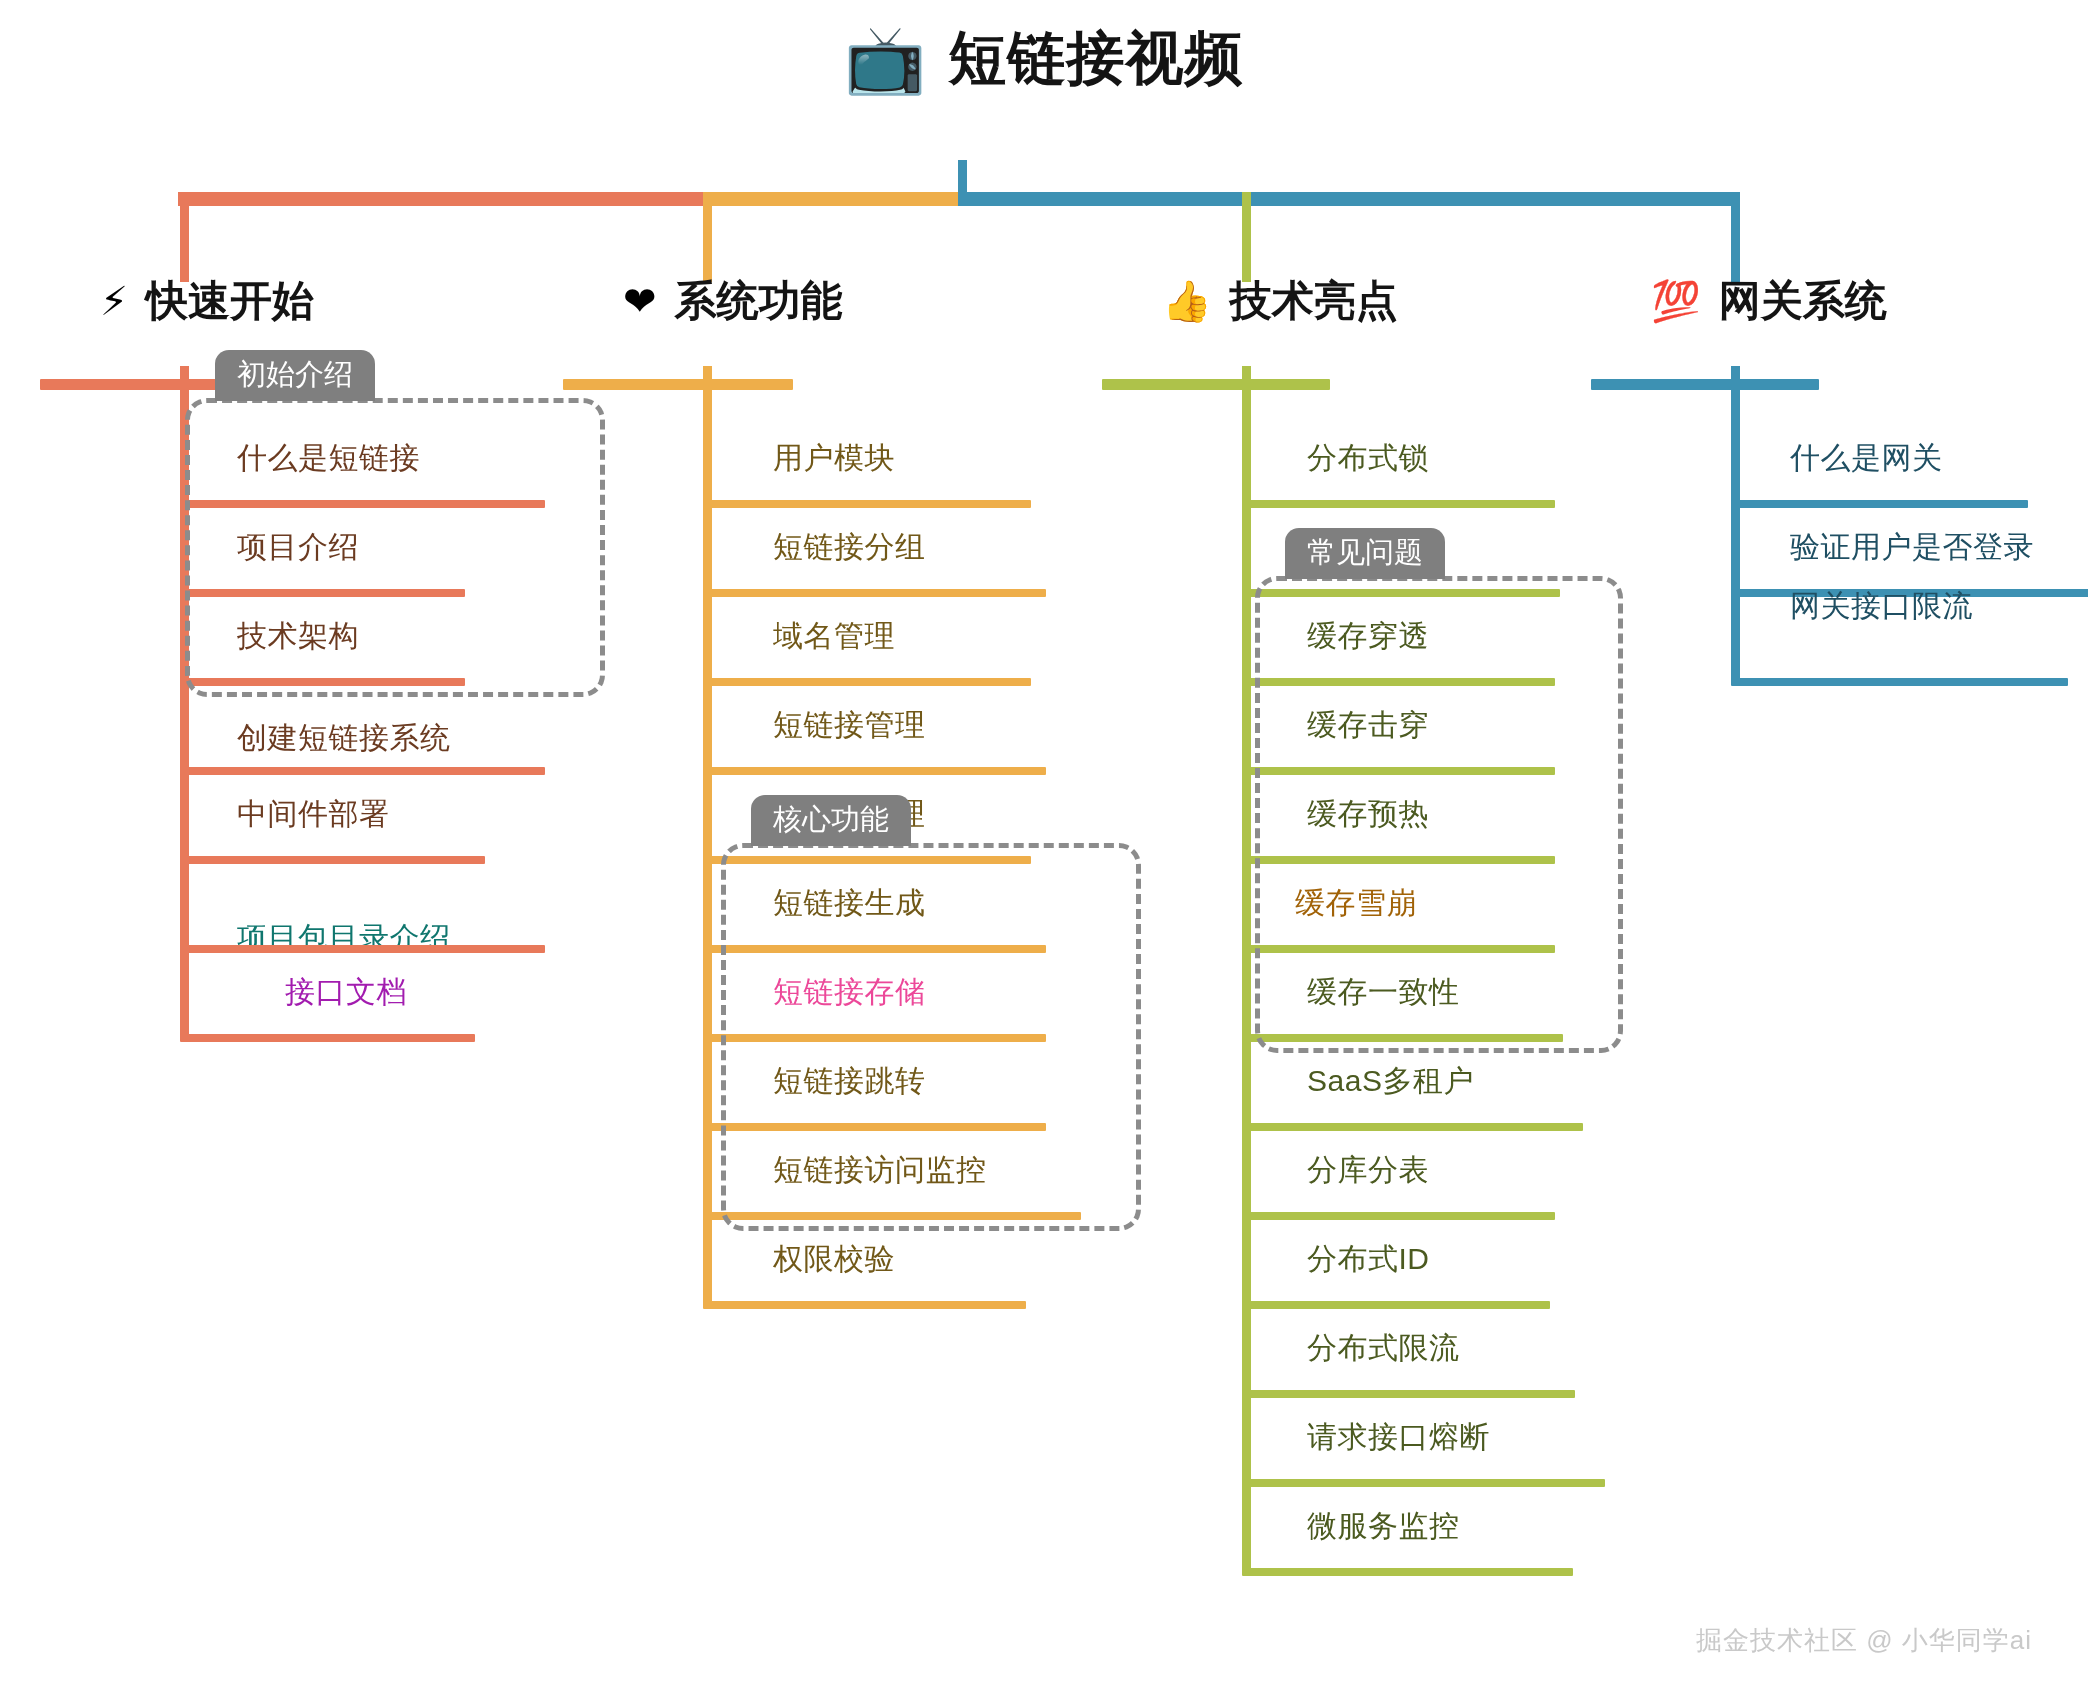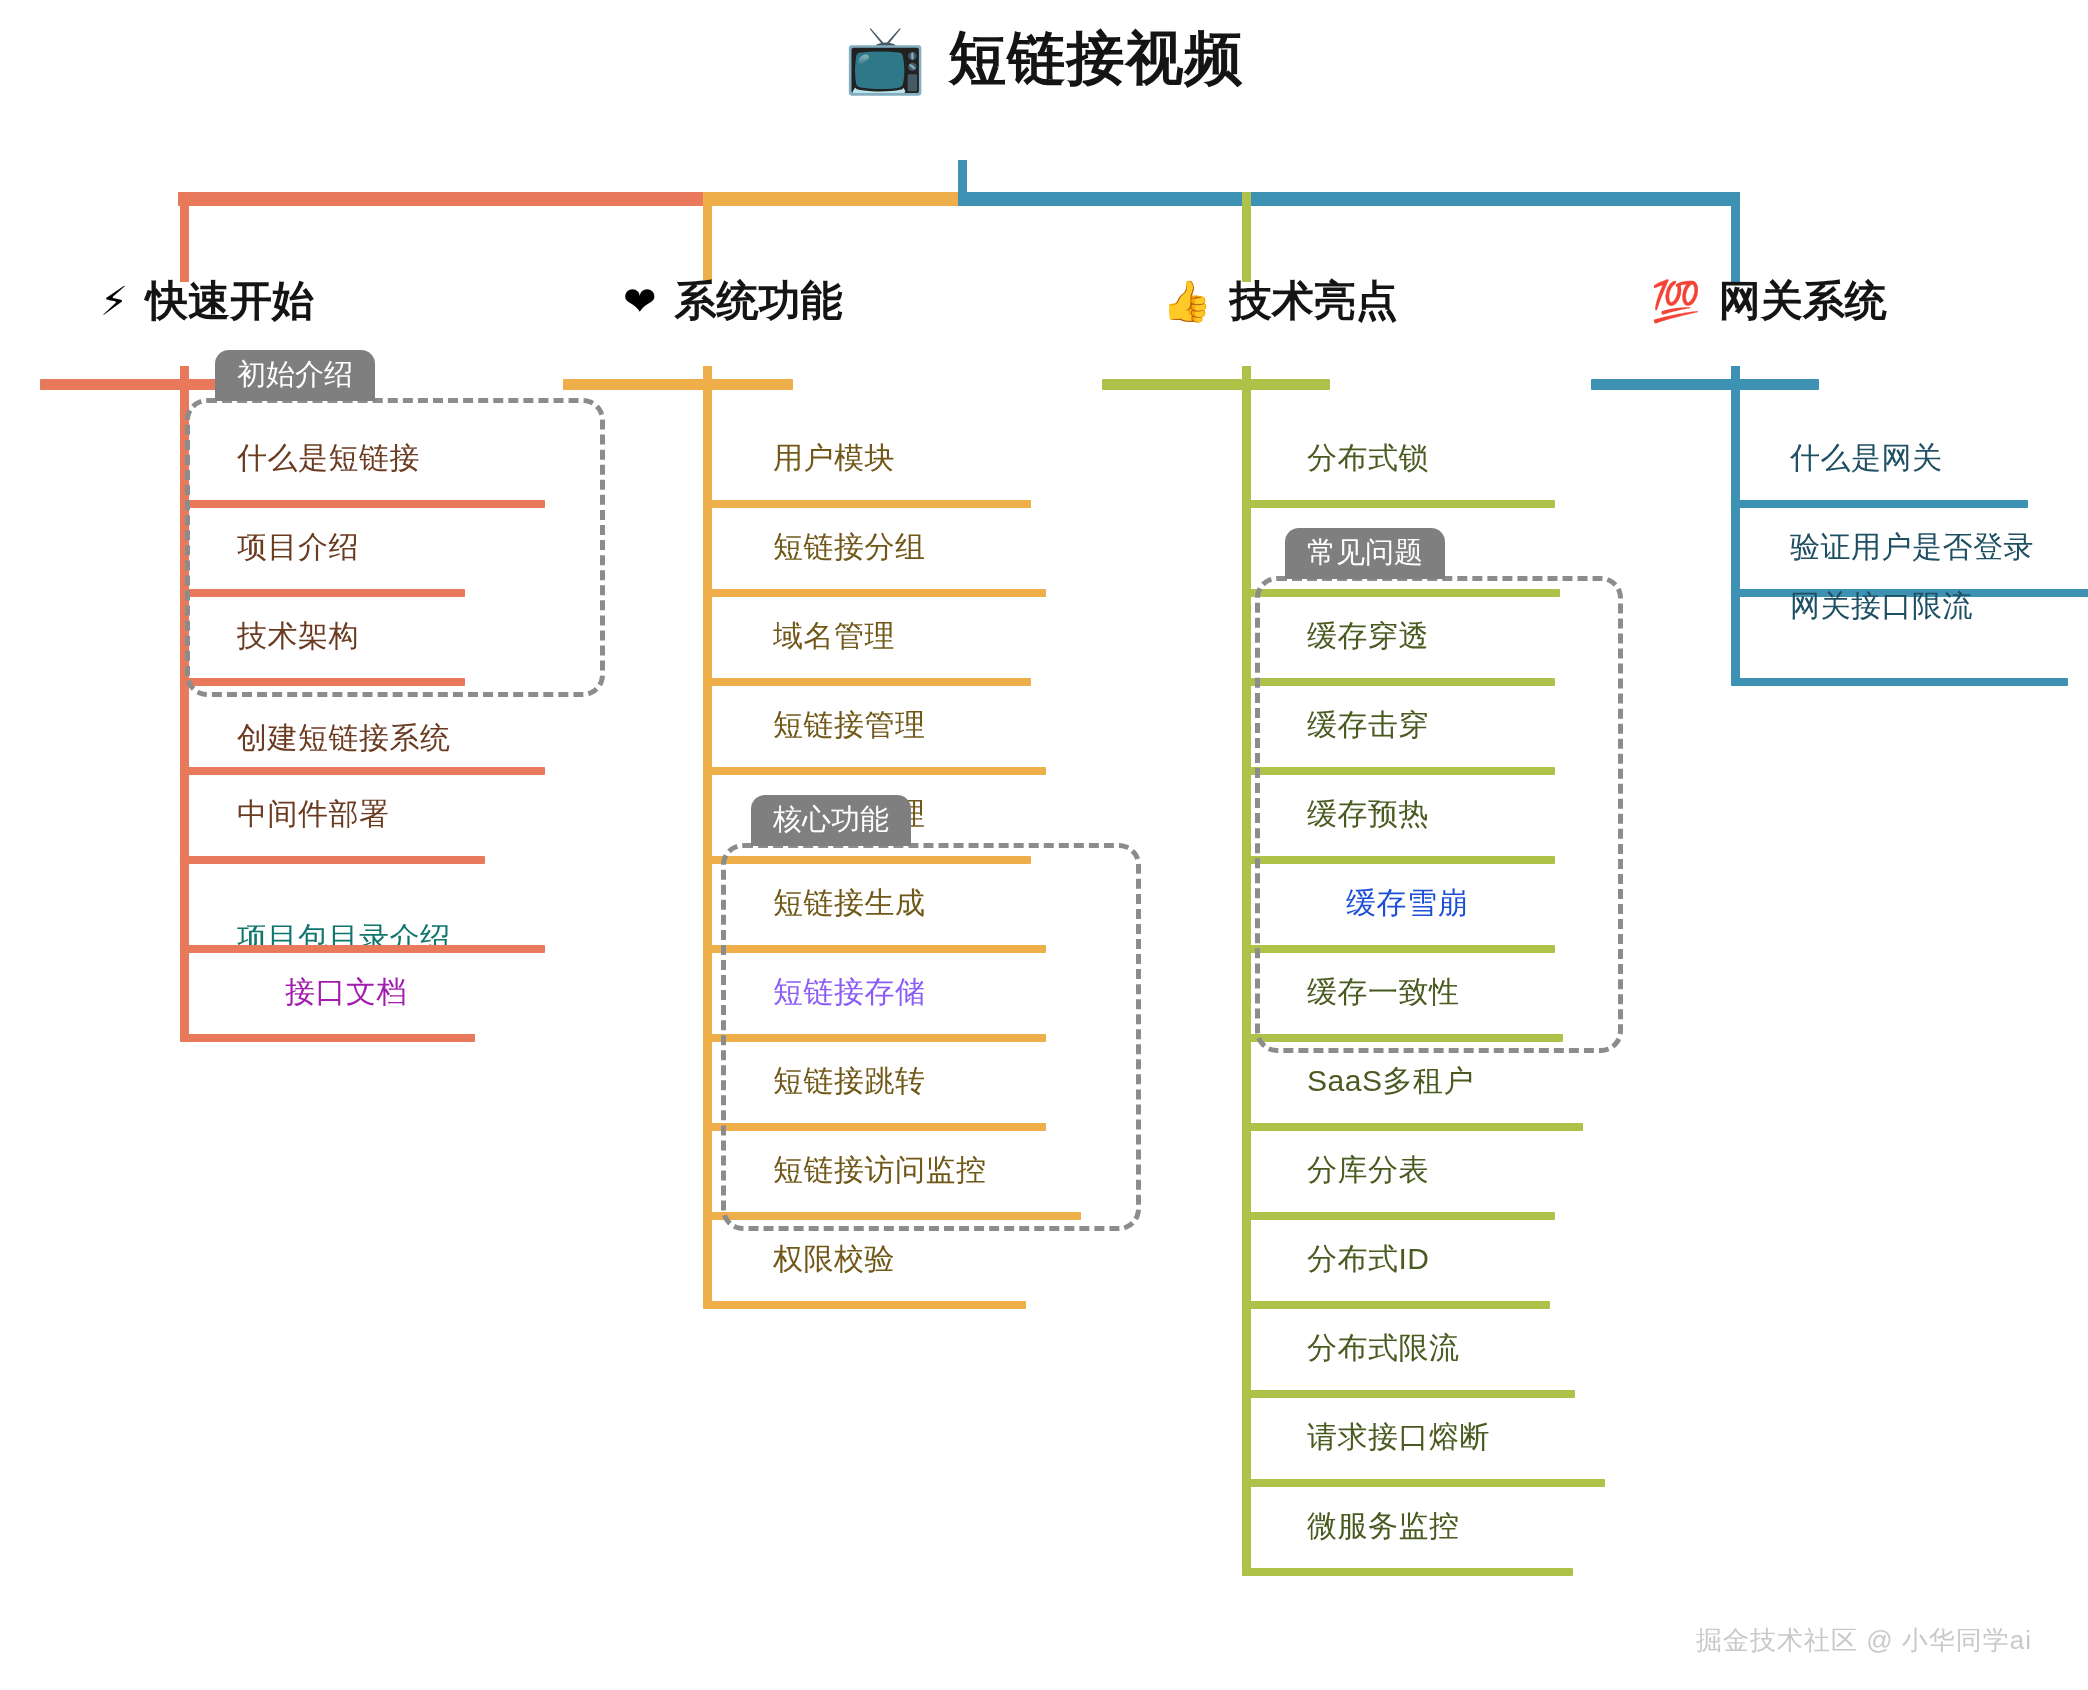--- a/index.html
+++ b/index.html
@@ -178,21 +178,21 @@
     <div class="item-label" style="position: absolute; left: 773px; top: 527px; color: rgb(113, 88, 24);">短链接分组</div>
     <div class="item-underline" style="position: absolute; left: 703px; top: 589px; width: 343px; height: 8px; background: rgb(238, 174, 74);"></div>
     <div class="item-label" style="position: absolute; left: 773px; top: 616px; color: rgb(113, 88, 24);">域名管理</div>
     <div class="item-underline" style="position: absolute; left: 703px; top: 678px; width: 328px; height: 8px; background: rgb(238, 174, 74);"></div>
     <div class="item-label" style="position: absolute; left: 773px; top: 705px; color: rgb(113, 88, 24);">短链接管理</div>
     <div class="item-underline" style="position: absolute; left: 703px; top: 767px; width: 343px; height: 8px; background: rgb(238, 174, 74);"></div>
     <div class="item-label" style="position: absolute; left: 773px; top: 794px; color: rgb(113, 88, 24);">回收站管理</div>
     <div class="item-underline" style="position: absolute; left: 703px; top: 856px; width: 328px; height: 8px; background: rgb(238, 174, 74);"></div>
     <div class="item-label" style="position: absolute; left: 773px; top: 883px; color: rgb(113, 88, 24);">短链接生成</div>
     <div class="item-underline" style="position: absolute; left: 703px; top: 945px; width: 343px; height: 8px; background: rgb(238, 174, 74);"></div>
-    <div class="item-label" style="position: absolute; left: 773px; top: 972px; color: #8b5cf6;">短链接存储</div>
+    <div class="item-label" style="position: absolute; left: 773px; top: 972px; color: #ec4899;">短链接存储</div>
     <div class="item-underline" style="position: absolute; left: 703px; top: 1034px; width: 343px; height: 8px; background: rgb(238, 174, 74);"></div>
     <div class="item-label" style="position: absolute; left: 773px; top: 1061px; color: rgb(113, 88, 24);">短链接跳转</div>
     <div class="item-underline" style="position: absolute; left: 703px; top: 1123px; width: 343px; height: 8px; background: rgb(238, 174, 74);"></div>
     <div class="item-label" style="position: absolute; left: 773px; top: 1150px; color: rgb(113, 88, 24);">短链接访问监控</div>
     <div class="item-underline" style="position: absolute; left: 703px; top: 1212px; width: 378px; height: 8px; background: rgb(238, 174, 74);"></div>
     <div class="item-label" style="position: absolute; left: 773px; top: 1239px; color: rgb(113, 88, 24);">权限校验</div>
     <div class="item-underline" style="position: absolute; left: 703px; top: 1301px; width: 323px; height: 8px; background: rgb(238, 174, 74);"></div>
     <div class="group-box" style="left: 721px; top: 843px; width: 420px; height: 388px;"></div>
     <div class="group-tab" style="left: 751px; top: 795px;">核心功能</div>
     <div class="branch" style="left: 1102px;">
@@ -206,21 +206,21 @@
     <div class="item-label" style="position: absolute; left: 1307px; top: 438px; color: rgb(75, 90, 32);">分布式锁</div>
     <div class="item-underline" style="position: absolute; left: 1242px; top: 500px; width: 313px; height: 8px; background: rgb(174, 194, 74);"></div>
     <div class="item-label" style="position: absolute; left: 1307px; top: 527px; color: rgb(75, 90, 32);">消息队列</div>
     <div class="item-underline" style="position: absolute; left: 1242px; top: 589px; width: 318px; height: 8px; background: rgb(174, 194, 74);"></div>
     <div class="item-label" style="position: absolute; left: 1307px; top: 616px; color: rgb(75, 90, 32);">缓存穿透</div>
     <div class="item-underline" style="position: absolute; left: 1242px; top: 678px; width: 313px; height: 8px; background: rgb(174, 194, 74);"></div>
     <div class="item-label" style="position: absolute; left: 1307px; top: 705px; color: rgb(75, 90, 32);">缓存击穿</div>
     <div class="item-underline" style="position: absolute; left: 1242px; top: 767px; width: 313px; height: 8px; background: rgb(174, 194, 74);"></div>
     <div class="item-label" style="position: absolute; left: 1307px; top: 794px; color: rgb(75, 90, 32);">缓存预热</div>
     <div class="item-underline" style="position: absolute; left: 1242px; top: 856px; width: 313px; height: 8px; background: rgb(174, 194, 74);"></div>
-    <div class="item-label" style="position: absolute; left: 1346px; top: 883px; color: #1d4ed8;">缓存雪崩</div>
+    <div class="item-label" style="position: absolute; left: 1295px; top: 883px; color: #a16207;">缓存雪崩</div>
     <div class="item-underline" style="position: absolute; left: 1242px; top: 945px; width: 313px; height: 8px; background: rgb(174, 194, 74);"></div>
     <div class="item-label" style="position: absolute; left: 1307px; top: 972px; color: rgb(75, 90, 32);">缓存一致性</div>
     <div class="item-underline" style="position: absolute; left: 1242px; top: 1034px; width: 321px; height: 8px; background: rgb(174, 194, 74);"></div>
     <div class="item-label" style="position: absolute; left: 1307px; top: 1061px; color: rgb(75, 90, 32);">SaaS多租户</div>
     <div class="item-underline" style="position: absolute; left: 1242px; top: 1123px; width: 341px; height: 8px; background: rgb(174, 194, 74);"></div>
     <div class="item-label" style="position: absolute; left: 1307px; top: 1150px; color: rgb(75, 90, 32);">分库分表</div>
     <div class="item-underline" style="position: absolute; left: 1242px; top: 1212px; width: 313px; height: 8px; background: rgb(174, 194, 74);"></div>
     <div class="item-label" style="position: absolute; left: 1307px; top: 1239px; color: rgb(75, 90, 32);">分布式ID</div>
     <div class="item-underline" style="position: absolute; left: 1242px; top: 1301px; width: 308px; height: 8px; background: rgb(174, 194, 74);"></div>
     <div class="item-label" style="position: absolute; left: 1307px; top: 1328px; color: rgb(75, 90, 32);">分布式限流</div>

